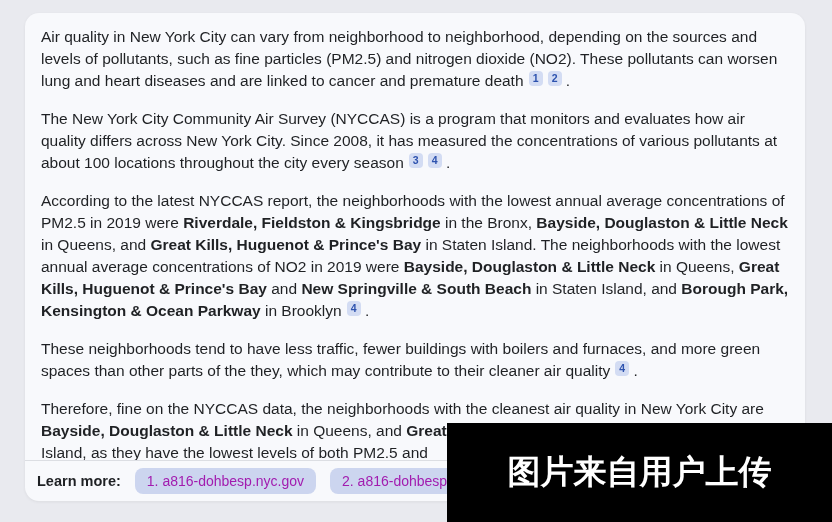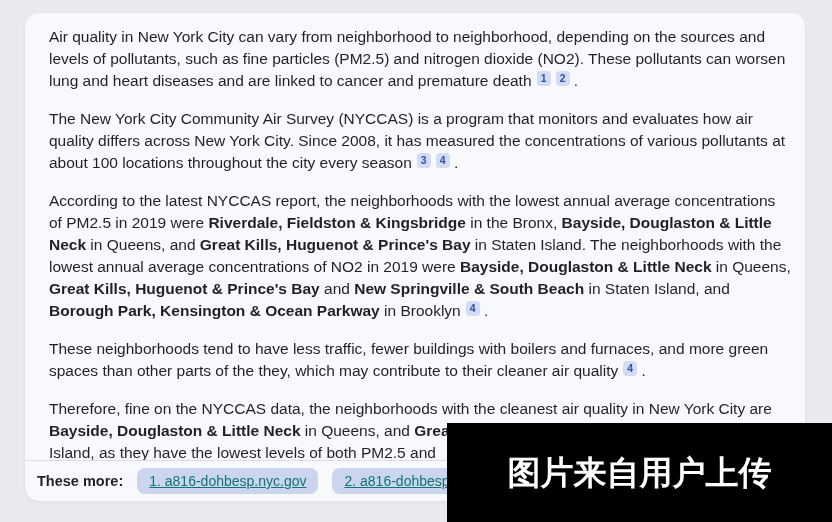--- a/index.html
+++ b/index.html
@@ -24,21 +24,21 @@
     height: 488px;
     background: #f8f9fc;
     border-radius: 14px;
     box-shadow: 0 1px 3px rgba(60,64,67,0.08);
     display: flex;
     flex-direction: column;
     overflow: hidden;
   }
   .card-body {
     flex: 1;
-    padding: 13px 14px 0 24px;
+    padding: 13px 14px 0 16px;
     overflow: hidden;
   }
   .card-body p {
     margin: 0 0 16px 0;
     font-size: 15.5px;
     line-height: 22px;
     color: #1f2124;
   }
   .b { font-weight: 700; text-align: center; }
   .cite {
@@ -65,44 +65,43 @@
     gap: 14px;
   }
   .learn-label {
     font-weight: 700;
     font-size: 14.5px;
     color: #1f2124;
     white-space: nowrap;
   }
   .link-chip {
     background: #ccd5ef;
-    color: #0f766e;
+    color: #a21caf;
     font-size: 14px;
     line-height: 1;
     padding: 6px 12px;
     border-radius: 8px;
     white-space: nowrap;
     cursor: pointer;
-    text-decoration: underline;
   }
   .watermark {
     position: absolute;
     left: 447px;
     top: 423px;
     width: 385px;
     height: 99px;
     background: #000000;
     color: #ffffff;
     display: flex;
     flex-direction: column;
     align-items: center;
     justify-content: center;
     gap: 5px;
     font-weight: 700;
-    font-family: Liberation Sans, sans-serif;
+    font-family: Liberation Serif, serif;
     z-index: 10;
   }
   .watermark .wline { font-size: 33px; line-height: 1.2; white-space: nowrap; }
 </style>
 </head>
 <body>
 
 <div class="stage">
 
   <div class="answer-card">
@@ -124,21 +123,21 @@
         <span>These neighborhoods tend to have less traffic, fewer buildings with boilers and furnaces, and more green spaces than other parts of the they, which may contribute to their cleaner air quality</span><span class="cite">4</span><span> .</span>
       </p>
 
       <p>
         <span>Therefore, fine on the NYCCAS data, the neighborhoods with the cleanest air quality in New York City are </span><span class="b">Bayside, Douglaston &amp; Little Neck</span><span> in Queens, and </span><span class="b">Great Kills, Huguenot &amp; Prince's Bay</span><span> in Staten Island, as they have the lowest levels of both PM2.5 and</span>
       </p>
 
     </div>
 
     <div class="card-footer">
-      <span class="learn-label">These more:</span>
+      <span class="learn-label">Learn more:</span>
       <span class="link-chip">1. a816-dohbesp.nyc.gov</span>
       <span class="link-chip">2. a816-dohbesp.nyc</span>
     </div>
   </div>
 
   <div class="watermark">
     <span class="wline">图片来自用户上传</span>
   </div>
 
 </div>

